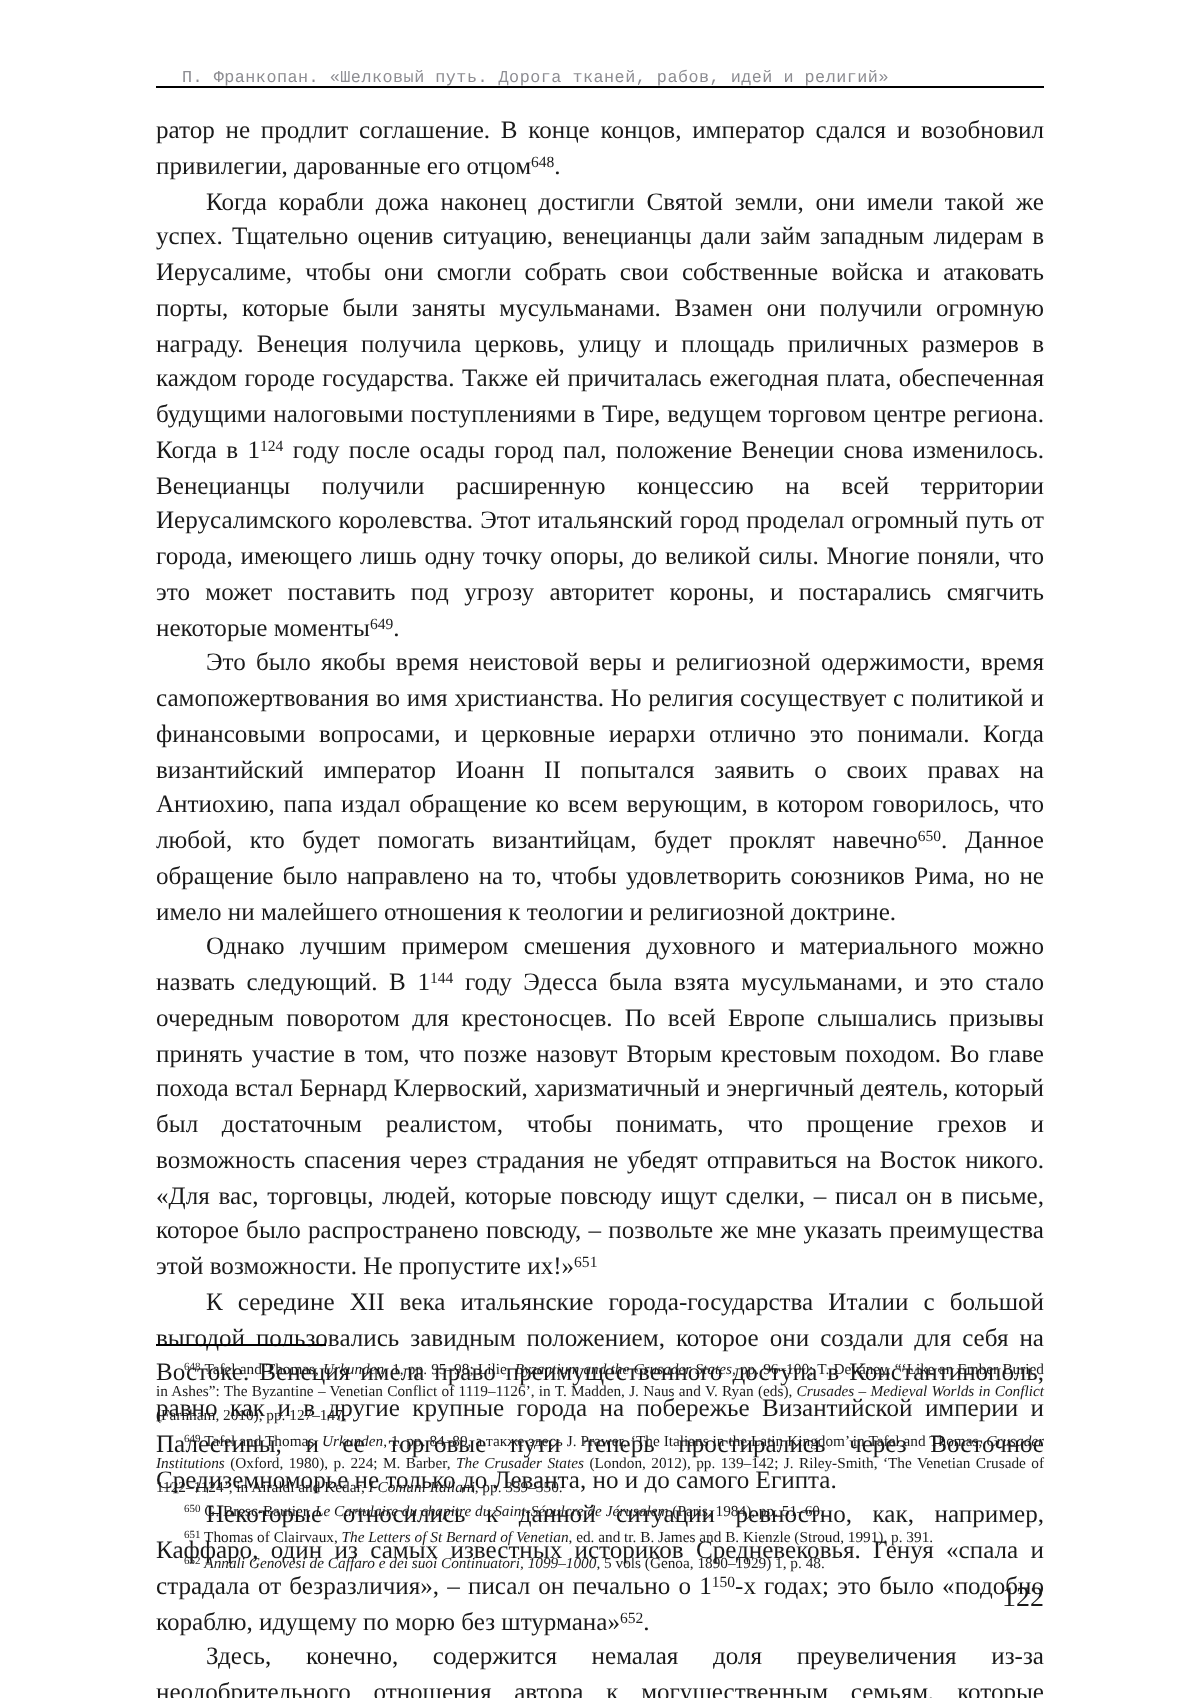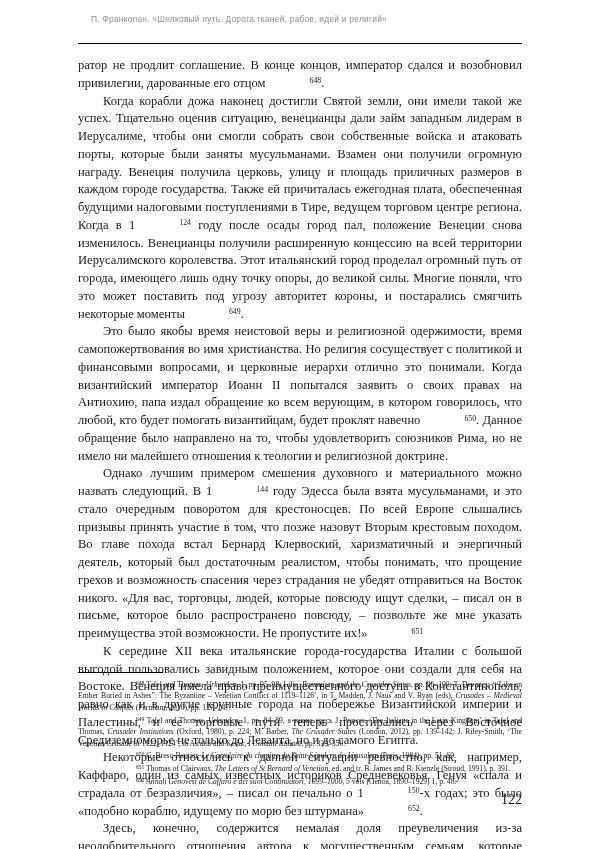--- a/index.html
+++ b/index.html
@@ -13,23 +13,23 @@
     height: 849px;
     background: #ffffff;
     overflow: hidden;
     font-family: "Liberation Serif", "DejaVu Serif", serif;
     color: #1a1a1a;
   }
   
   .header {
     position: absolute;
     left: 78px;
-    top: 14px;
+    top: 34px;
     width: 444px;
-    font-family: Liberation Sans, sans-serif;
+    font-family: Liberation Mono, monospace;
     font-size: 8.4px;
     letter-spacing: 0.25px;
     color: #8d8d92;
     white-space: nowrap;
     padding-left: 13px;
   }
   .header-rule {
     position: absolute;
     left: 78px;
     top: 43px;
@@ -52,21 +52,20 @@
     line-height: 17.75px;
     hyphens: none;
   }
   p.para.first {
     text-indent: 0;
   }
   sup {
     font-size: 0.62em;
     vertical-align: 0.42em;
     line-height: 0;
-    margin-left: 44px;
   }
   
   .fn-rule {
     position: absolute;
     left: 78px;
     top: 672px;
     width: 85px;
     height: 1px;
     background: #000000;
   }

